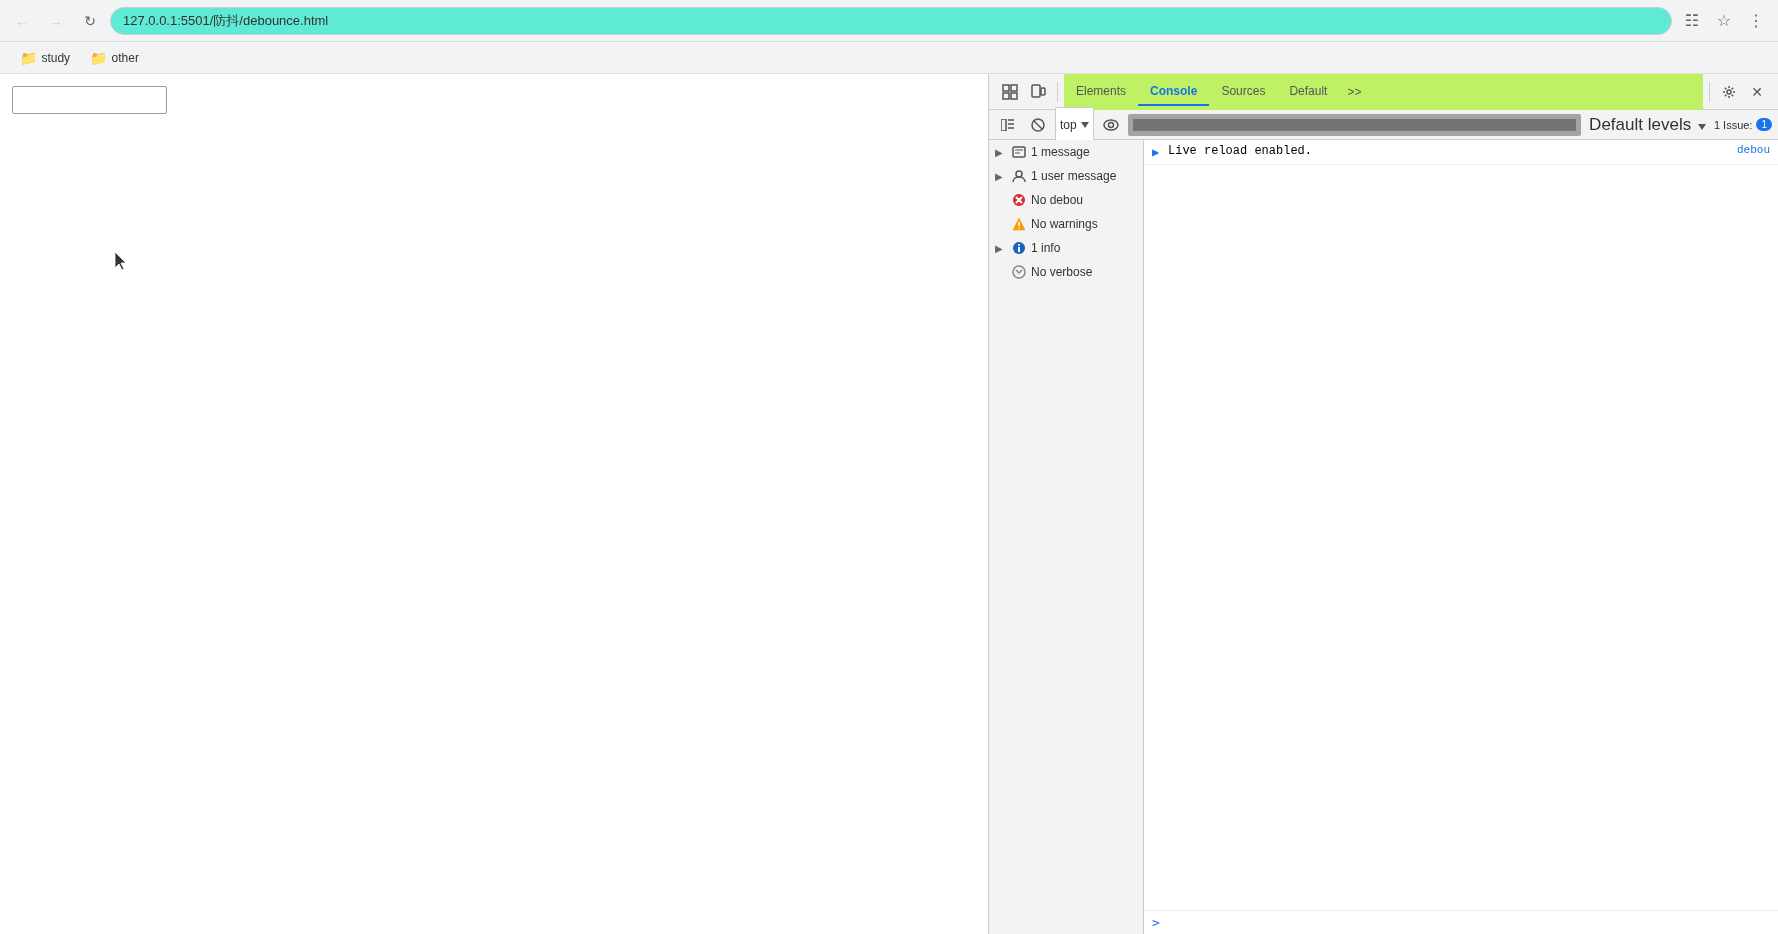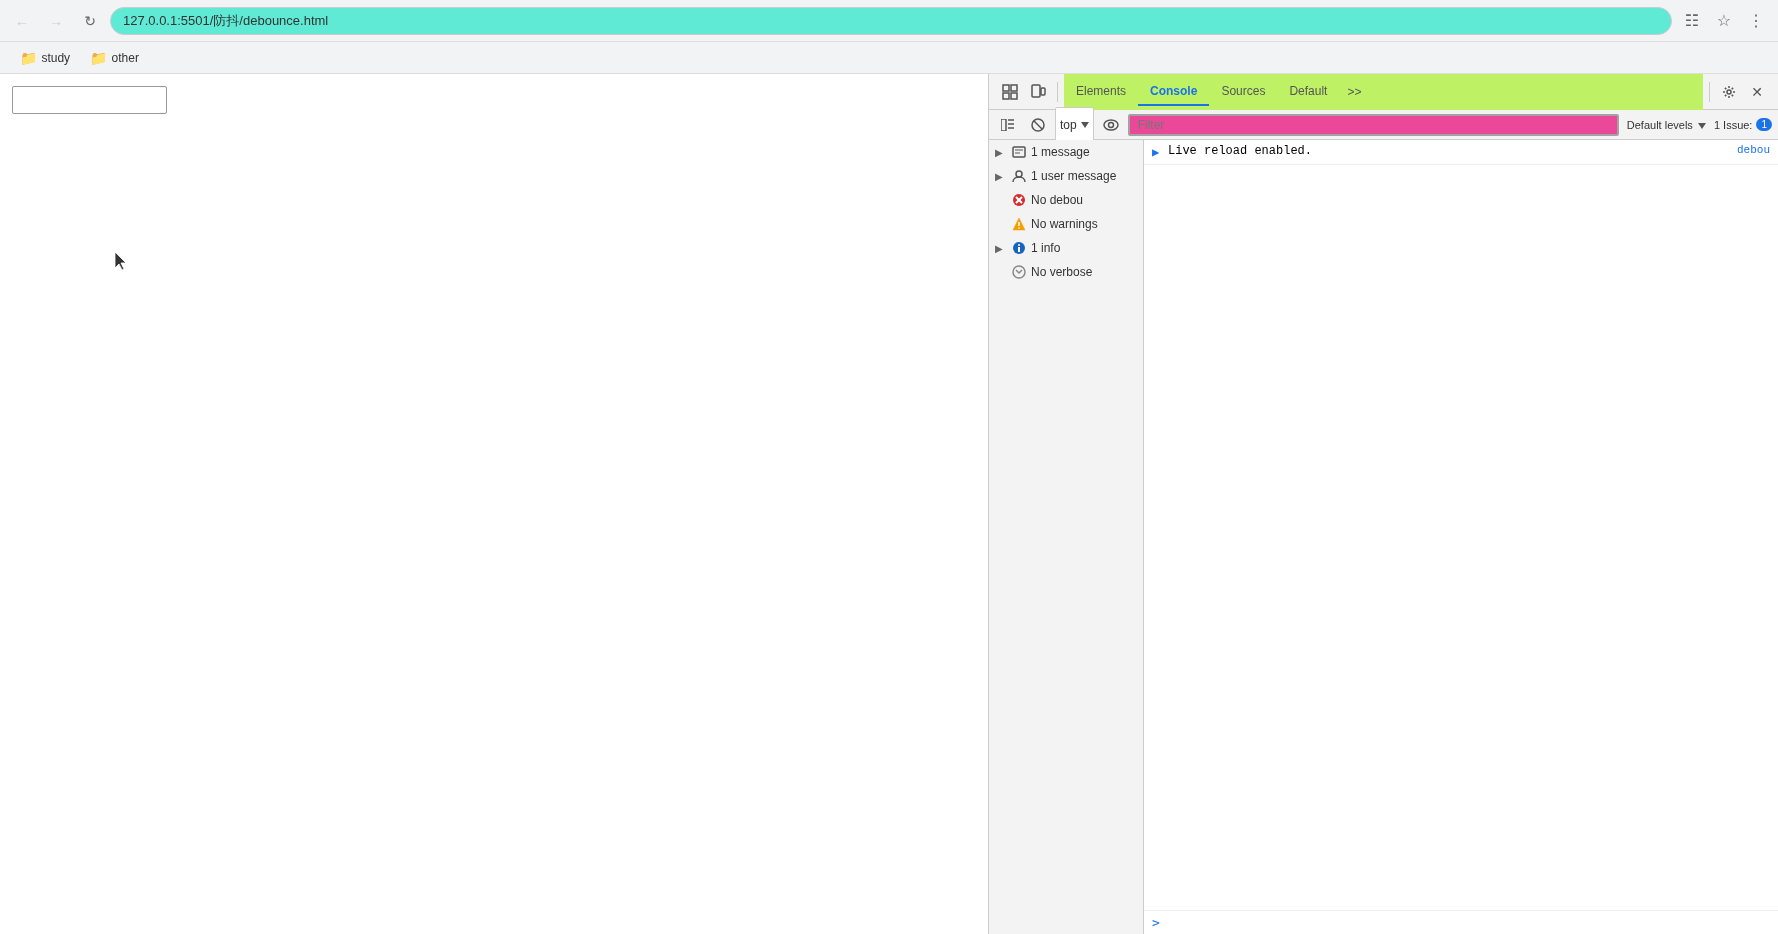--- a/index.html
+++ b/index.html
@@ -215,30 +215,30 @@
       display: flex;
       align-items: center;
       padding: 0 6px;
       gap: 4px;
       border-bottom: 1px solid #ccc;
     }
 
     .console-filter-input {
       flex: 1;
       height: 22px;
-      border: 2px solid #a3a3a3;
+      border: 5px solid #a3a3a3;
       padding: 0 8px;
       font-size: 12px;
-      background: #ec4899;
+      background: #737373;
       outline: none;
       border-radius: 2px;
     }
 
     .default-levels-btn {
-      font-size: 11px;
+      font-size: 17px;
       color: #333;
       background: transparent;
       border: none;
       cursor: pointer;
       white-space: nowrap;
       padding: 0 4px;
     }
 
     .issues-badge {
       background: #1a73e8;

